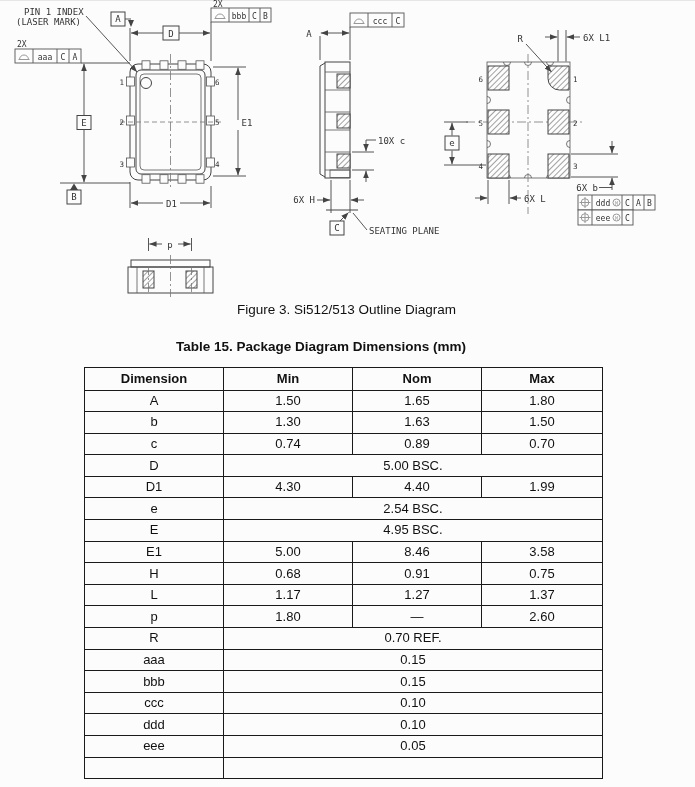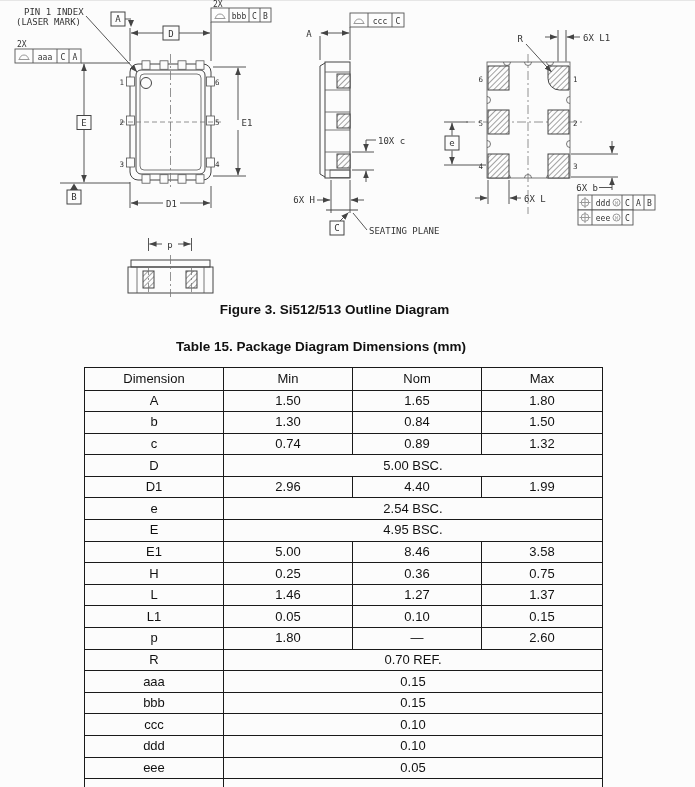--- a/index.html
+++ b/index.html
@@ -1,29 +1,29 @@
 <!DOCTYPE html>
 <html><head>
 <meta charset="utf-8">
 <style>
   html,body{margin:0;padding:0}
   body{width:695px;height:787px;position:relative;background:#fcfcfc;overflow:hidden;
        font-family:"Liberation Sans",sans-serif;color:#1a1a1a}
   .topline{position:absolute;top:0;left:0;width:695px;height:1px;background:#e6e6e6}
   #diagram{position:absolute;left:0;top:0}
-  .caption{position:absolute;top:302px;left:0;width:669px;text-align:center;
-           font-size:13.5px;font-weight:bold;color:#111}
+  .caption{position:absolute;top:302px;left:12px;width:669px;text-align:center;
+           font-size:13.5px;font-weight:normal;color:#111}
   .tbl-title{position:absolute;top:339px;left:0;width:642px;text-align:center;
            font-size:13.5px;font-weight:bold;color:#111}
   #dimtable{position:absolute;left:84px;top:367px;border-collapse:collapse;table-layout:fixed;
            width:518px;font-size:13px;color:#111}
   #dimtable th,#dimtable td{border:1px solid #1a1a1a;text-align:center;padding:0;
            height:21.6px;box-sizing:border-box;line-height:20px;overflow:hidden;
            font-family:"Liberation Sans",sans-serif}
-  #dimtable th{font-weight:normal;height:22.5px}
+  #dimtable th{font-weight:bold;height:22.5px}
   
   .ln{stroke:#444;stroke-width:1;fill:none}
   .thin{stroke:#555;stroke-width:.8;fill:none}
   .cl{stroke:#777;stroke-width:.8;fill:none;stroke-dasharray:9 3 2 3}
   .hid{stroke:#777;stroke-width:.8;fill:none;stroke-dasharray:5 3}
   .dim{stroke:#444;stroke-width:.9;fill:none}
   .pad{fill:url(#hatchPad);stroke:#444;stroke-width:1}
   .notch{fill:#fcfcfc;stroke:#555;stroke-width:.8}
   .box{fill:#fcfcfc;stroke:#444;stroke-width:1}
   .fcfc{fill:#fdfdfd;stroke:#555;stroke-width:.9}
@@ -385,70 +385,64 @@
   <tbody>
       <tr>
         <td>A</td>
         <td>1.50</td>
         <td>1.65</td>
         <td>1.80</td>
       </tr>
       <tr>
         <td>b</td>
         <td>1.30</td>
-        <td>0.84</td>
+        <td>1.63</td>
         <td>1.50</td>
       </tr>
       <tr>
         <td>c</td>
         <td>0.74</td>
         <td>0.89</td>
-        <td>1.32</td>
+        <td>0.70</td>
       </tr>
       <tr>
         <td>D</td>
         <td colspan="3">5.00 BSC.</td>
       </tr>
       <tr>
         <td>D1</td>
-        <td>2.96</td>
+        <td>4.30</td>
         <td>4.40</td>
         <td>1.99</td>
       </tr>
       <tr>
         <td>e</td>
         <td colspan="3">2.54 BSC.</td>
       </tr>
       <tr>
         <td>E</td>
         <td colspan="3">4.95 BSC.</td>
       </tr>
       <tr>
         <td>E1</td>
         <td>5.00</td>
         <td>8.46</td>
         <td>3.58</td>
       </tr>
       <tr>
         <td>H</td>
-        <td>0.25</td>
-        <td>0.36</td>
+        <td>0.68</td>
+        <td>0.91</td>
         <td>0.75</td>
       </tr>
       <tr>
         <td>L</td>
-        <td>1.46</td>
+        <td>1.17</td>
         <td>1.27</td>
         <td>1.37</td>
-      </tr>
-      <tr>
-        <td>L1</td>
-        <td>0.05</td>
-        <td>0.10</td>
-        <td>0.15</td>
       </tr>
       <tr>
         <td>p</td>
         <td>1.80</td>
         <td>—</td>
         <td>2.60</td>
       </tr>
       <tr>
         <td>R</td>
         <td colspan="3">0.70 REF.</td>

